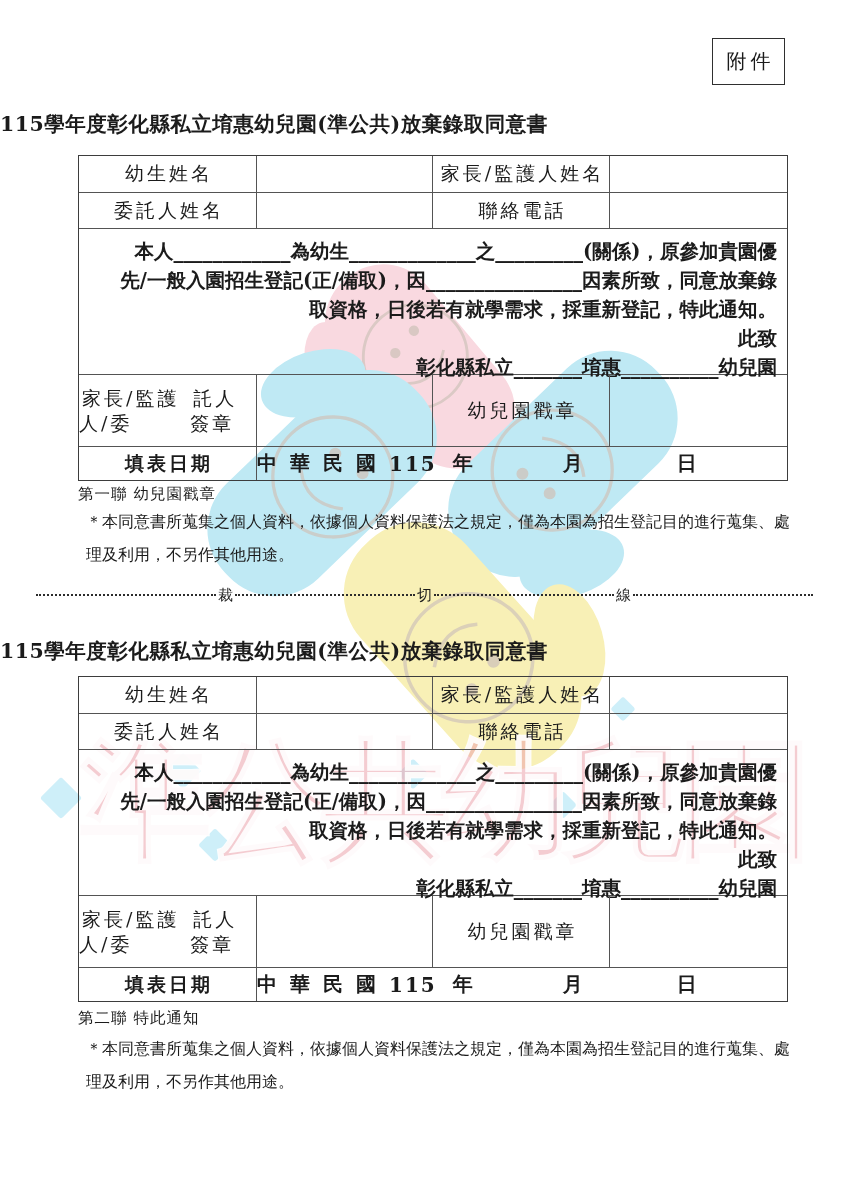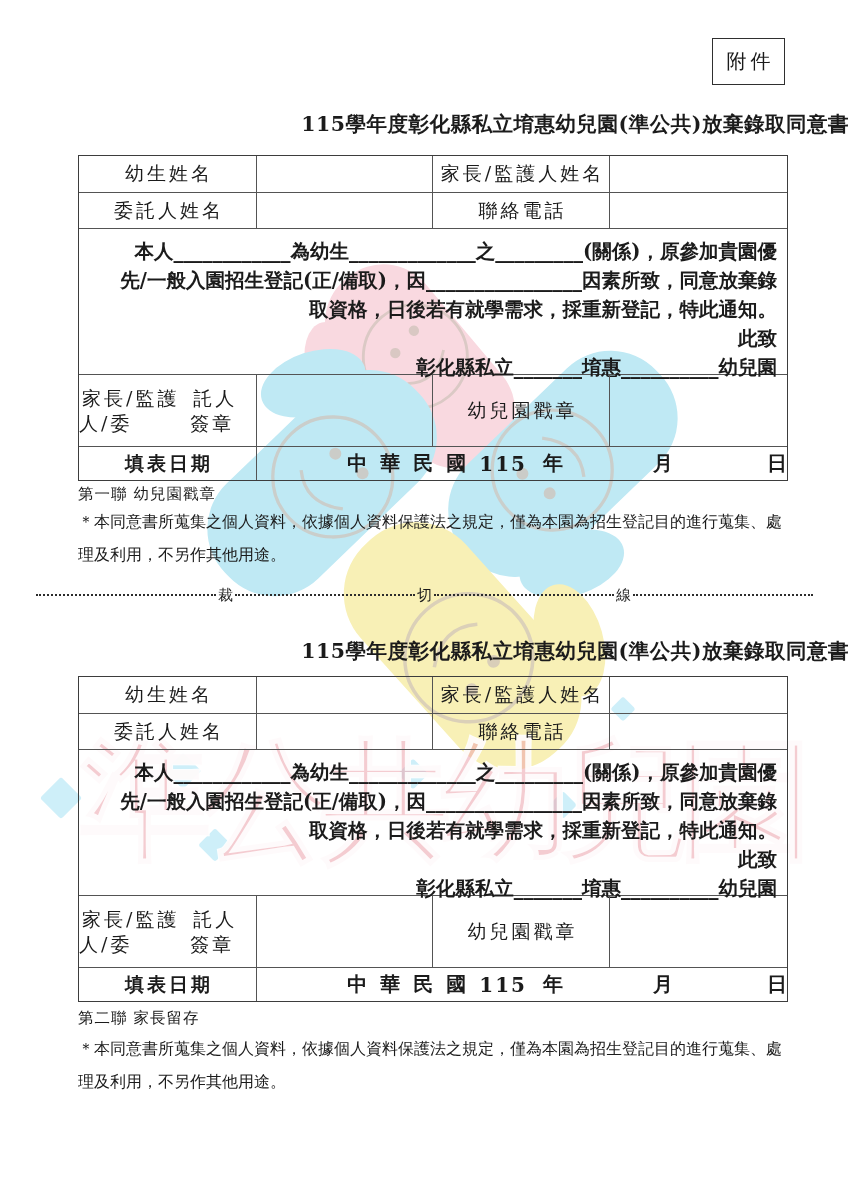--- a/index.html
+++ b/index.html
@@ -23,21 +23,21 @@
     color:rgba(195,195,195,0.6); -webkit-text-stroke:1px rgba(255,255,255,0.8);
   }
   
   .content { position:absolute; inset:0; z-index:1; }
   .attachment {
     position:absolute; left:682px; top:38px; width:71px; height:45px;
     border:1.5px solid #2f2f2f; display:flex; align-items:center; justify-content:center;
     font-size:20px; letter-spacing:4px; text-indent:4px; background:transparent;margin-left:30px;
   }
   .form-title {
-    position:absolute; left:0; width:100%; text-align:right;
+    position:absolute; left:0; width:100%; text-align:left;
     font-size:20.5px; font-weight:bold; letter-spacing:.5px;
   }
   .t1 { top:110px; } .t2 { top:637px; }
   .tbl {
     position:absolute; left:78px; width:708px;
     display:grid; grid-template-columns:178px 176px 177px 177px;
     grid-template-rows:37px 36px 146px 72px 33px;
     border:1.6px solid #3d3d3d; box-sizing:content-box; background:transparent;
   }
   .tbl1 { top:155px; } .tbl2 { top:676px; }
@@ -51,30 +51,30 @@
   .lbl { letter-spacing:3px; text-indent:3px; }
   .statement {
     grid-column:1 / 5; border-right:none;
     display:block; padding:8px 10px 0 11px; box-sizing:border-box;
     font-size:19.5px; font-weight:bold; line-height:29px; text-align:right;
   }
   .statement .ind { text-indent:37px; }
   .sig { line-height:25px; }
   .daterow {
     grid-column:2 / 5; border-right:none;
-    justify-content:flex-end; font-size:20px;
+    justify-content:flex-start; font-size:20px;
   }
   .daterow .era { letter-spacing:13px; }
   .daterow .yr  { letter-spacing:2px; }
   .daterow .yu  { margin-left:16px; }
   .daterow .mu  { margin-left:90px; }
   .daterow .du  { margin-left:94px; }
   .copy-label { position:absolute; left:78px; font-size:15.5px; letter-spacing:1px; }
   .cl1 { top:484px; } .cl2 { top:1008px; }
-  .note { position:absolute; left:78px; width:730px; font-size:16px; line-height:33px; }
+  .note { position:absolute; left:86px; width:730px; font-size:16px; line-height:33px; }
   .n1 { top:505px; } .n2 { top:1032px; }
   .cutline {
     position:absolute; left:36px; right:36px; top:586px; height:18px;
     display:flex; align-items:center; font-size:15px;
   }
   .cutline .seg { flex:1; height:0; border-bottom:2.4px dotted #2c2c2c; }
   .cutline .ch { margin:0 2px; }
 </style>
 </head>
 <body>
@@ -212,20 +212,20 @@
       <div class="c lbl rb">填表日期</div>
       <div class="c daterow rb">
         <span class="era">中華民國</span>
         <span class="yr">115</span>
         <span class="yu">年</span>
         <span class="mu">月</span>
         <span class="du">日</span>
       </div>
     </div>
 
-    <div class="copy-label cl2">第二聯 家長留存</div>
+    <div class="copy-label cl2">第二聯 特此通知</div>
     <div class="note n2">
       <div>＊本同意書所蒐集之個人資料，依據個人資料保護法之規定，僅為本園為招生登記目的進行蒐集、處</div>
       <div>理及利用，不另作其他用途。</div>
     </div>
 
   </div>
 </div>
 
 </body></html>

